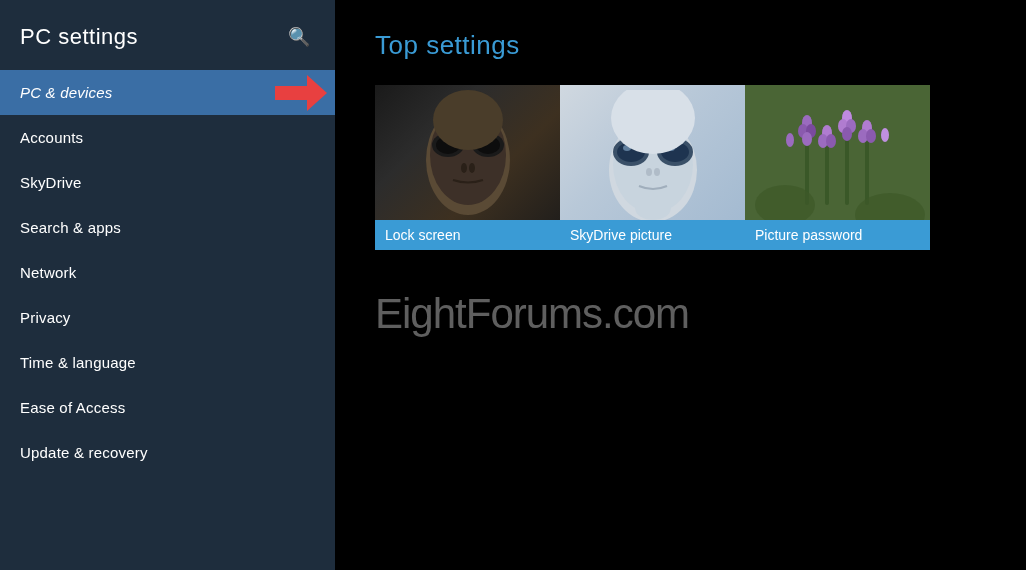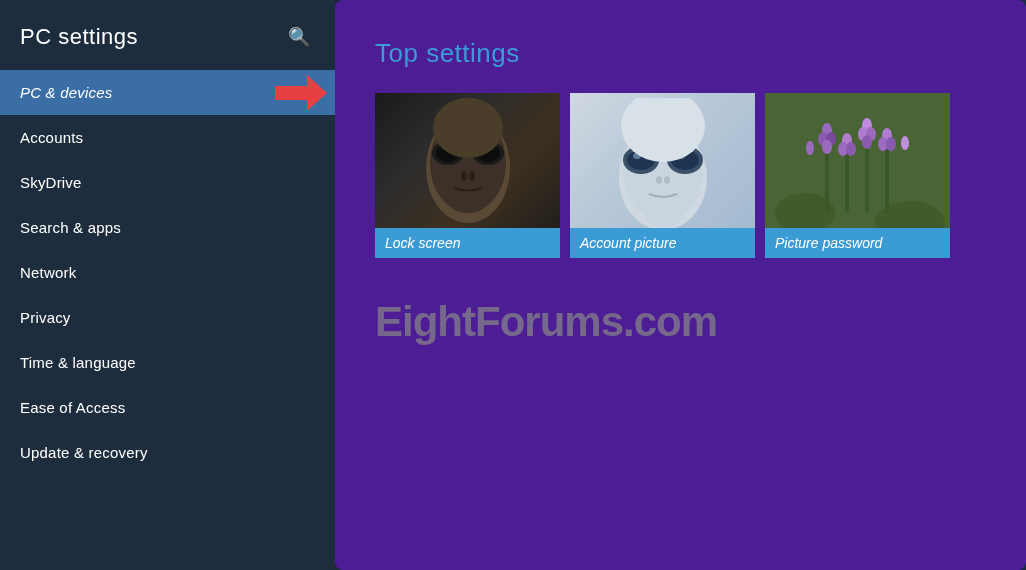--- a/index.html
+++ b/index.html
@@ -90,40 +90,37 @@
       width: 0;
       height: 0;
       border-top: 18px solid transparent;
       border-bottom: 18px solid transparent;
       border-left: 20px solid #e84040;
     }
 
     
     .main-content {
       flex: 1;
-      background: #4c1d95;
-      padding: 38px 40px;
+      background: #000000;
+      padding: 30px 40px;
       display: flex;
       flex-direction: column;
-      border-radius: 8px;
     }
 
     .main-title {
       color: #3a9bd5;
       font-size: 26px;
       font-weight: 300;
       margin-bottom: 24px;
       letter-spacing: 0.5px;
     }
 
     .settings-cards {
       display: flex;
-      gap: 10px;
       margin-bottom: 30px;
-      font-style: italic;
     }
 
     .settings-card {
       width: 185px;
       height: 165px;
       position: relative;
       overflow: hidden;
       cursor: pointer;
       flex-shrink: 0;
     }
@@ -159,21 +156,21 @@
       background: #3a9bd5;
       color: #ffffff;
       padding: 7px 10px;
       font-size: 14px;
       font-weight: 400;
     }
 
     .watermark {
       color: #888888;
       font-size: 42px;
-      font-weight: 700;
+      font-weight: 400;
       letter-spacing: -1px;
       opacity: 0.7;
       margin-top: 10px;
     }
 
     
     .alien-svg {
       position: absolute;
       top: 5px;
       left: 50%;
@@ -278,21 +275,21 @@
           <ellipse cx="56" cy="82" rx="3" ry="4" fill="#b0bcc8"></ellipse>
           <ellipse cx="64" cy="82" rx="3" ry="4" fill="#b0bcc8"></ellipse>
 
           <path d="M 46 96 Q 60 102 74 96" stroke="#a0aebc" stroke-width="2" fill="none"></path>
 
           <ellipse cx="60" cy="28" rx="42" ry="36" fill="#d8e0e8"></ellipse>
 
           <ellipse cx="60" cy="118" rx="18" ry="12" fill="#c8d4de"></ellipse>
         </svg>
       </div>
-      <div class="card-label">Account picture</div>
+      <div class="card-label">SkyDrive picture</div>
     </div>
 
     <div class="settings-card">
       <div class="card-flowers">
         <svg width="185" height="165" viewBox="0 0 185 165" style="position:absolute;top:0;left:0;">
 
           <rect width="185" height="165" fill="#4a6535"></rect>
 
           <rect x="60" y="40" width="4" height="80" fill="#3a5828" rx="2"></rect>
           <rect x="80" y="50" width="4" height="70" fill="#3a5828" rx="2"></rect>

